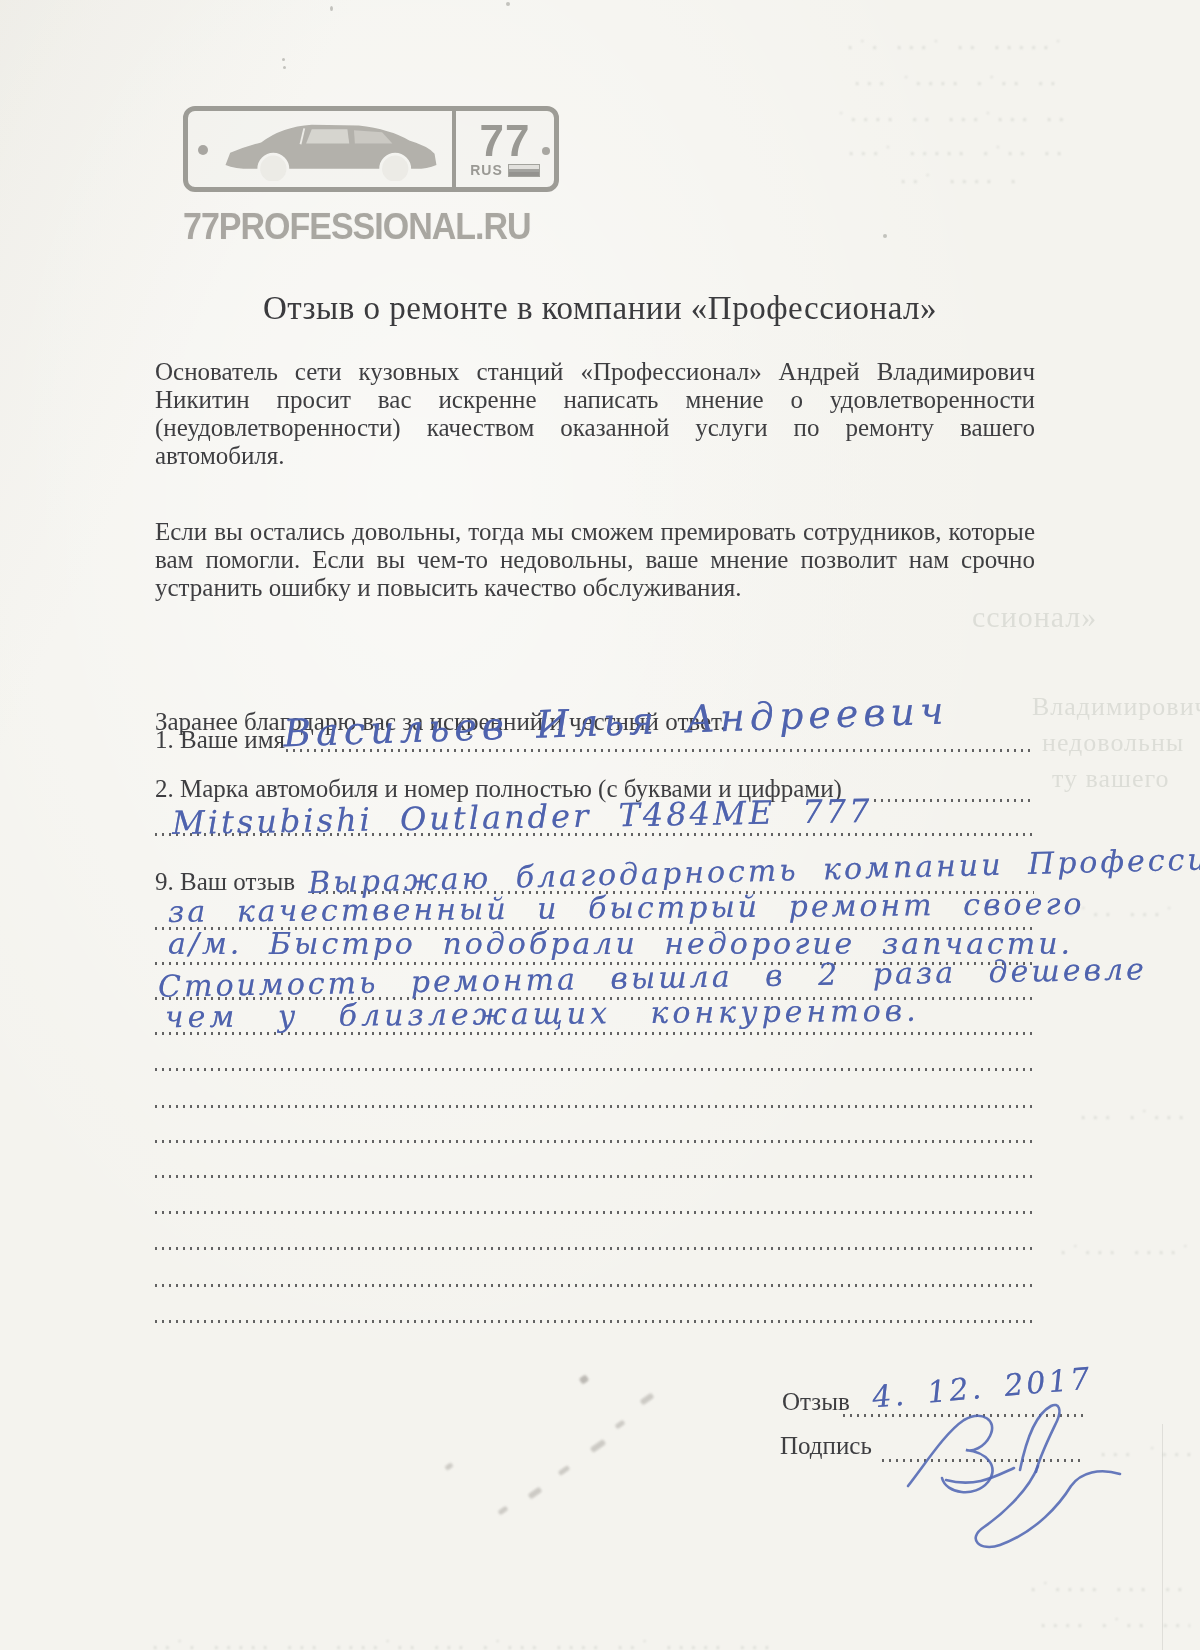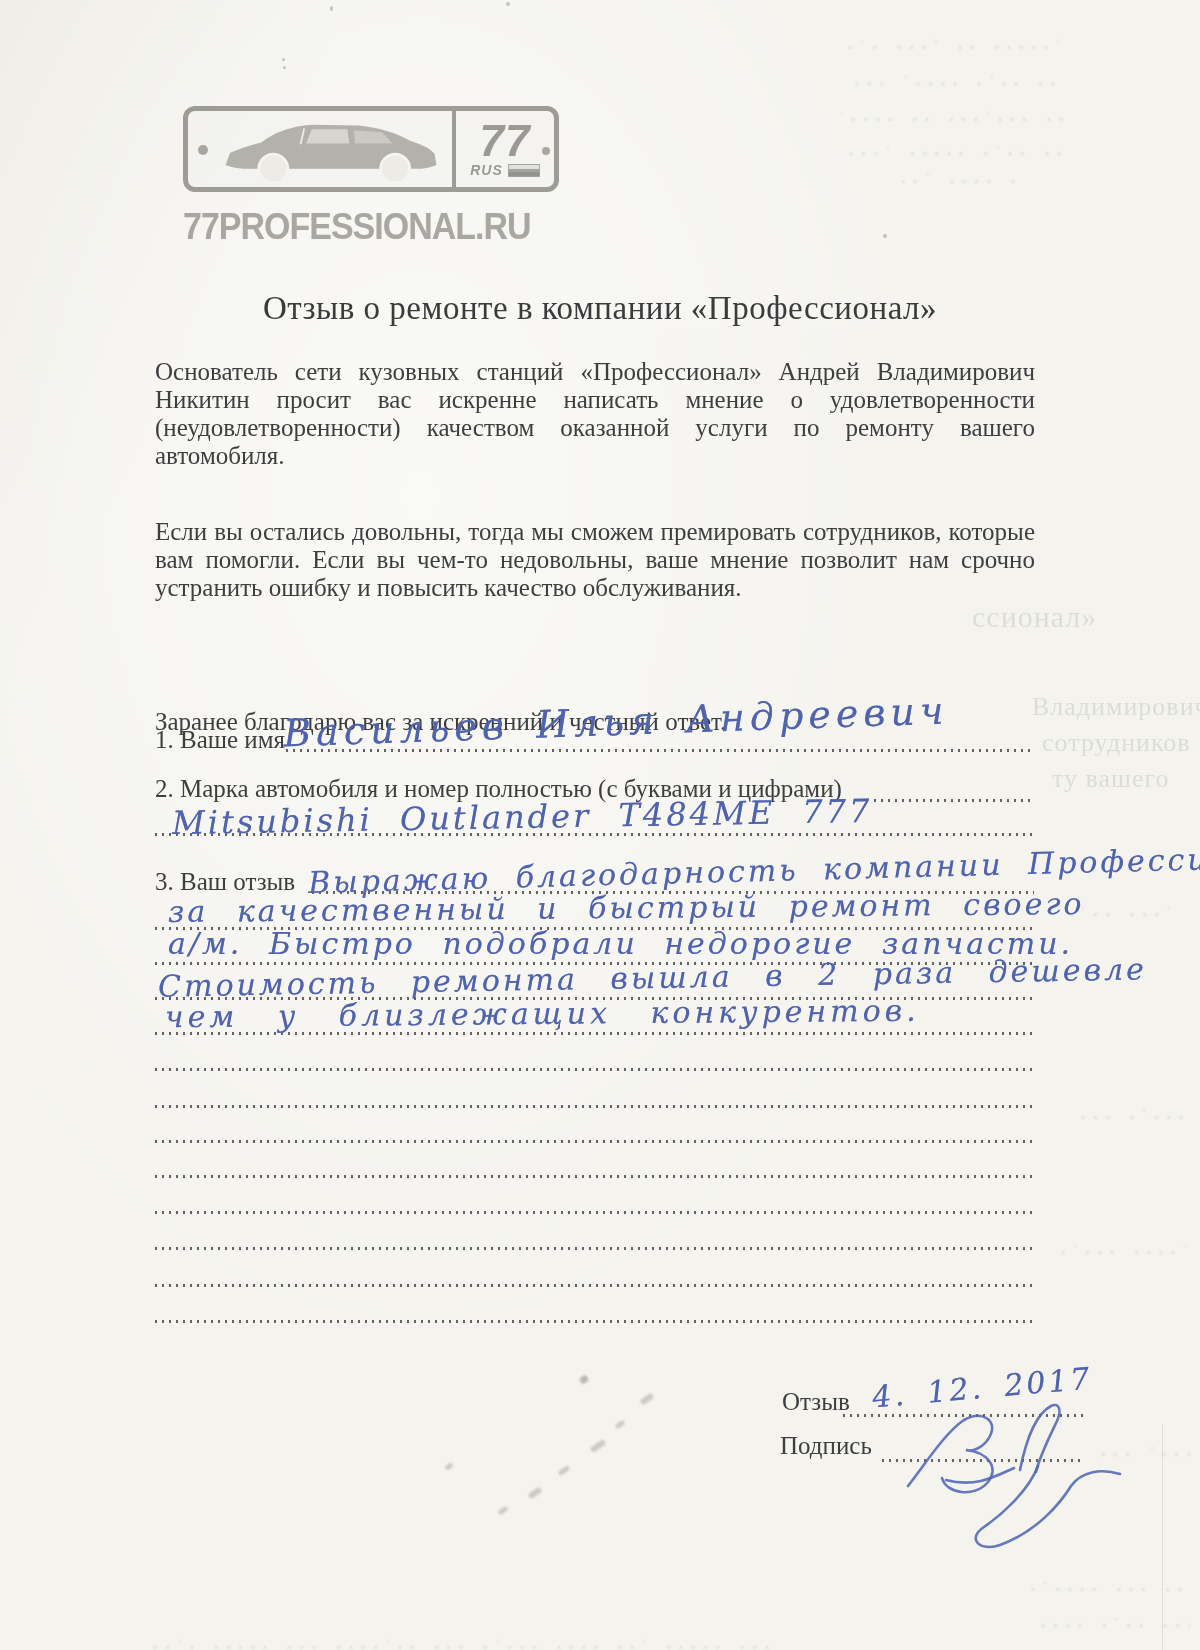--- a/index.html
+++ b/index.html
@@ -18,21 +18,21 @@
     display:flex;align-items:stretch;background:rgba(250,249,245,.5);
   }
   .plate-left{position:relative;flex:1;}
   .bolt{position:absolute;width:10px;height:10px;border-radius:50%;background:#8f8d87;opacity:.85;}
   .bolt.l{left:10px;top:34px;}
   .bolt.r{right:4px;top:36px;width:8px;height:8px;}
   .plate-left svg{position:absolute;left:30px;top:6px;}
   .plate-right{
     position:relative;width:98px;border-left:4px solid #93918b;
     display:flex;flex-direction:column;align-items:center;justify-content:center;
-    font-family:"Liberation Sans", sans-serif;color:#8f8e88;font-style:italic;
+    font-family:"Liberation Sans", sans-serif;color:#8f8e88;
   }
   .plate-num{font-size:44px;font-weight:800;line-height:.95;letter-spacing:1px;}
   .plate-rus{display:flex;align-items:center;gap:5px;margin-top:1px;}
   .plate-rus span{font-size:14px;font-weight:800;letter-spacing:1px;}
   .flag{width:30px;height:11px;border:1px solid #9a9a94;
     background:linear-gradient(#e8e7e2 0 33%, #9a9a96 33% 66%, #888782 66% 100%);}
   .site{
     margin-top:14px;font-family:"Liberation Sans", sans-serif;font-weight:800;
     font-size:34px;letter-spacing:-1px;color:#a29f98;transform:scaleY(1.06);
     transform-origin:left top;filter:blur(.3px);text-shadow:0 0 2px rgba(244,243,238,.7);
@@ -116,21 +116,21 @@
 
   <span class="label" style="left:155px;top:726px">1. Ваше имя</span>
   <div class="dots" style="left:286px;top:749px;width:748px"></div>
   <span class="hand" style="left:283px;top:700px;font-size:38px;letter-spacing:5px;word-spacing:10px;transform:rotate(-2deg)">Васильев Илья Андреевич</span>
 
   <span class="label" style="left:155px;top:775px">2. Марка автомобиля и номер полностью (с буквами и цифрами)</span>
   <div class="dots" style="left:874px;top:799px;width:160px"></div>
   <div class="dots" style="left:155px;top:833px;width:879px"></div>
   <span class="hand" style="left:172px;top:798px;font-size:32px;letter-spacing:3px;word-spacing:14px;transform:rotate(-1deg)">Mitsubishi Outlander  Т484МЕ 777</span>
 
-  <span class="label" style="left:155px;top:868px">3. Ваш отзыв</span>
+  <span class="label" style="left:155px;top:868px">9. Ваш отзыв</span>
   <div class="dots" style="left:312px;top:891px;width:722px"></div>
   <div class="dots" style="left:155px;top:927px;width:879px"></div>
   <div class="dots" style="left:155px;top:962px;width:879px"></div>
   <div class="dots" style="left:155px;top:997px;width:879px"></div>
   <div class="dots" style="left:155px;top:1032px;width:879px"></div>
   <div class="dots" style="left:155px;top:1068px;width:879px"></div>
 
   <span class="hand" style="left:308px;top:852px;font-size:30px;letter-spacing:3px;word-spacing:12px;transform:rotate(-1.5deg)">Выражаю благодарность компании Профессионал</span>
   <span class="hand" style="left:168px;top:890px;font-size:30px;letter-spacing:3px;word-spacing:16px;transform:rotate(-.5deg)">за качественный и быстрый ремонт своего</span>
   <span class="hand" style="left:168px;top:926px;font-size:30px;letter-spacing:3px;word-spacing:14px">а/м. Быстро подобрали недорогие запчасти.</span>
@@ -153,21 +153,21 @@
   <div class="dots" style="left:882px;top:1459px;width:202px"></div>
   <svg class="sig-svg" width="240" height="185" viewBox="0 0 240 185">
     <path d="M 20 88 C 40 62 58 34 76 22 C 94 12 110 22 102 38 C 96 50 84 54 78 52 C 98 54 112 68 100 84 C 87 100 58 96 54 80"></path>
     <path d="M 58 82 C 88 90 108 78 126 70"></path>
     <path d="M 132 72 C 138 42 148 16 163 8 C 171 4 174 12 169 23 C 159 44 151 60 148 74"></path>
     <path d="M 150 68 C 140 94 112 118 96 129 C 78 141 92 154 112 147 C 148 134 172 106 183 88 C 193 74 212 70 232 76"></path>
   </svg>
 
   <span class="ghost" style="left:972px;top:600px;font-size:30px">ссионал»</span>
   <span class="ghost" style="left:1032px;top:692px;font-size:26px">Владимирович</span>
-  <span class="ghost" style="left:1042px;top:728px;font-size:26px">сотрудников</span>
+  <span class="ghost" style="left:1042px;top:728px;font-size:26px">недовольны</span>
   <span class="ghost" style="left:1052px;top:764px;font-size:26px">ту вашего</span>
 
   <span class="noise" style="left:845px;top:38px;width:220px">·˙· ···˙ ·· ·····˙ ···</span>
   <span class="noise" style="left:852px;top:74px;width:205px">··· ˙···· ·˙·· ····</span>
   <span class="noise" style="left:836px;top:110px;width:228px">˙···· ·· ···˙··· ·····</span>
   <span class="noise" style="left:846px;top:144px;width:215px">···˙ ····· ·˙·· ···˙</span>
   <span class="noise" style="left:898px;top:172px;width:120px">··˙ ···· ··</span>
   <span class="noise" style="left:1066px;top:905px;width:125px">·˙·· ···˙ ··</span>
   <span class="noise" style="left:1078px;top:1108px;width:112px">··· ·˙···</span>
   <span class="noise" style="left:1058px;top:1243px;width:132px">·˙··· ····˙</span>

